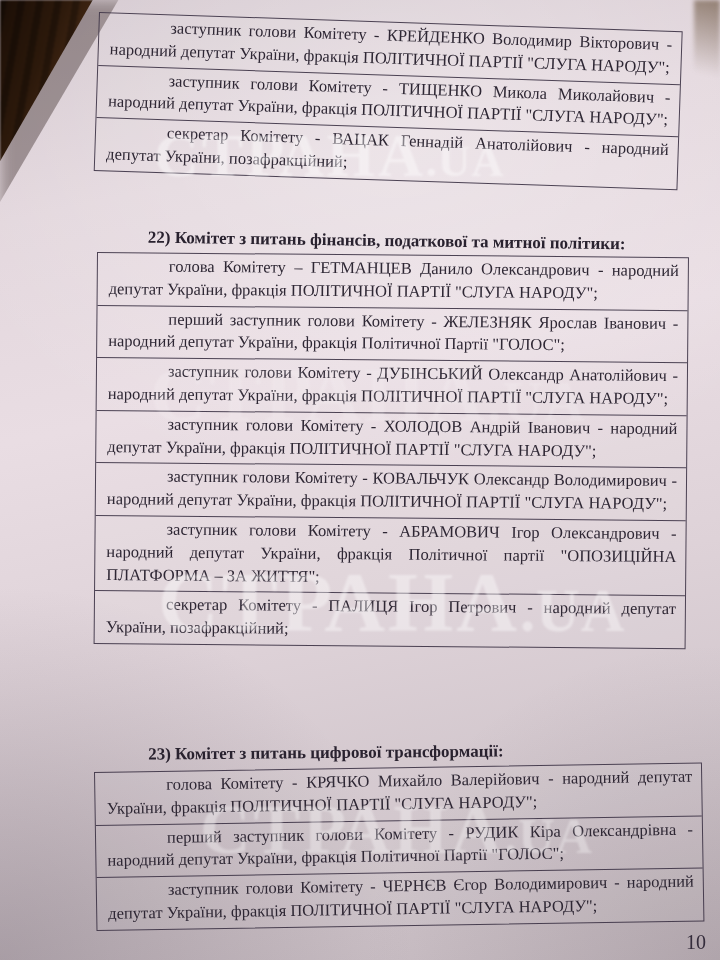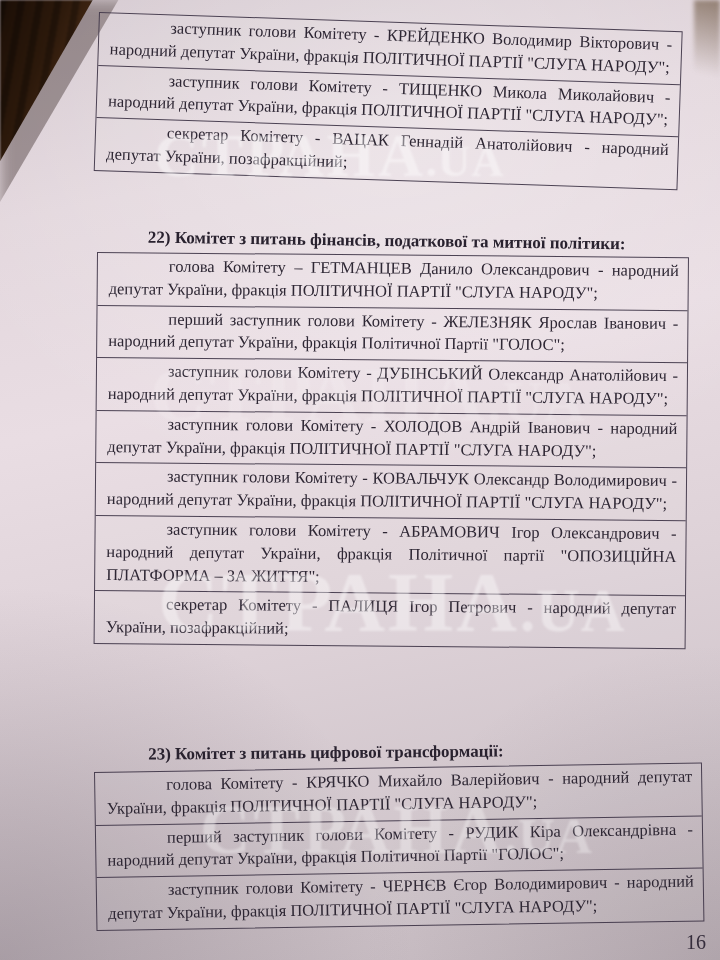--- a/index.html
+++ b/index.html
@@ -124,21 +124,21 @@
     </div>
 
     <div class="hdr hdr23">23) Комітет з питань цифрової трансформації:</div>
 
     <div class="tbl tbl3">
       <div class="row">голова Комітету - КРЯЧКО Михайло Валерійович - народний депутат України, фракція ПОЛІТИЧНОЇ ПАРТІЇ "СЛУГА НАРОДУ";</div>
       <div class="row">перший заступник голови Комітету - РУДИК Кіра Олександрівна - народний депутат України, фракція Політичної Партії "ГОЛОС";</div>
       <div class="row">заступник голови Комітету - ЧЕРНЄВ Єгор Володимирович - народний депутат України, фракція ПОЛІТИЧНОЇ ПАРТІЇ "СЛУГА НАРОДУ";</div>
     </div>
 
-    <div class="pagenum">16</div>
+    <div class="pagenum">10</div>
   </div>
 
   <div class="wm wm1">
     <span>СТРАНА</span><span class="wm-suffix">.UA</span>
   </div>
   <div class="wm wm2">
     <span>СТРАНА</span><span class="wm-suffix">.UA</span>
   </div>
   <div class="wm wm3">
     <span>СТРАНА</span><span class="wm-suffix">.UA</span>

